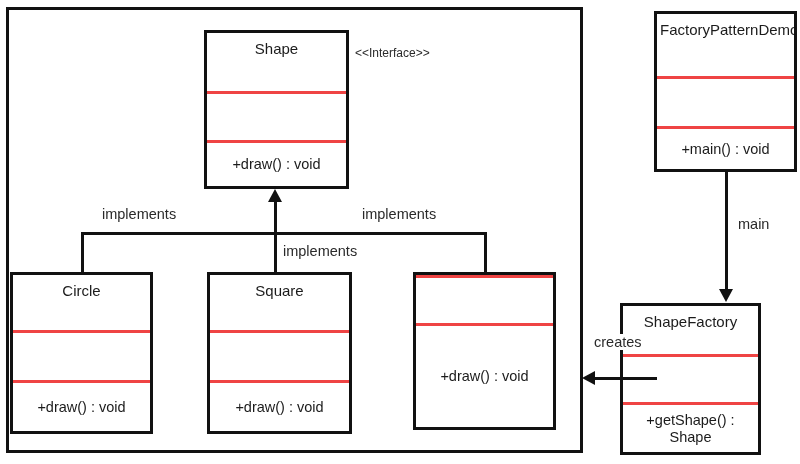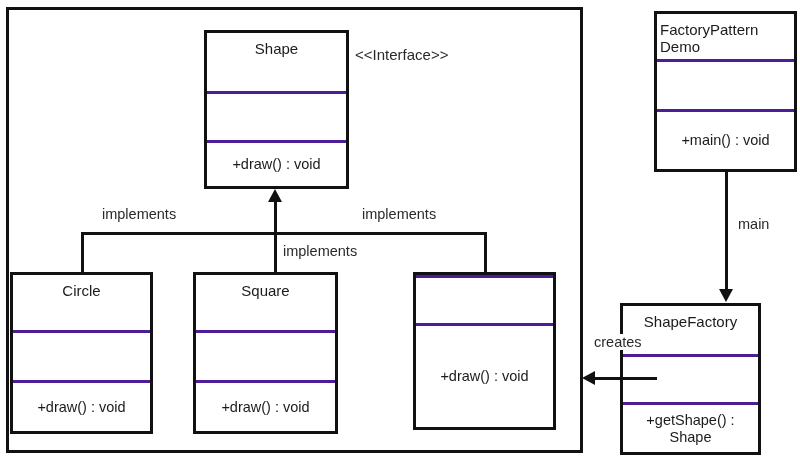--- a/index.html
+++ b/index.html
@@ -40,21 +40,21 @@
   .uml-compartment {
     box-sizing: border-box;
     display: flex;
     align-items: center;
     justify-content: center;
     text-align: center;
     color: #1b1b1b;
     overflow: hidden;
   }
   .uml-compartment.divider-top {
-    border-top: 3px solid #4c1d95;
+    border-top: 3px solid #ef4444;
   }
   .comp-name {
     font-size: 15px;
     line-height: 1.15;
     padding: 4px 3px 0 3px;
     align-items: flex-start;
     padding-top: 7px;
   }
   .comp-attrs {
     font-size: 14px;
@@ -107,21 +107,21 @@
   .edge-label {
     position: absolute;
     font-size: 14.5px;
     color: #2a2a2a;
     white-space: nowrap;
     background: #ffffff;
     padding: 0 2px;
   }
   .stereotype {
     position: absolute;
-    font-size: 15px;
+    font-size: 12px;
     color: #2a2a2a;
     white-space: nowrap;
   }
 </style>
 </head>
 <body>
 
 <div id="canvas">
 
   <div class="group-border" style="left:6px; top:7px; width:577px; height:446px;"></div>
@@ -147,33 +147,33 @@
   <div class="edge-label" style="left:100px; top:206px;">implements</div>
   <div class="edge-label" style="left:281px; top:243px;">implements</div>
   <div class="edge-label" style="left:360px; top:206px;">implements</div>
 
   <div class="uml-class" style="left:10px; top:272px; width:143px; height:162px;">
     <div class="uml-compartment comp-name" style="height:55px;">Circle</div>
     <div class="uml-compartment comp-attrs divider-top" style="height:50px;"></div>
     <div class="uml-compartment comp-ops divider-top" style="flex:1 1 auto;">+draw() : void</div>
   </div>
 
-  <div class="uml-class" style="left:193px; top:272px; width:145px; height:162px;">
+  <div class="uml-class" style="left:207px; top:272px; width:145px; height:162px;">
     <div class="uml-compartment comp-name" style="height:55px;">Square</div>
     <div class="uml-compartment comp-attrs divider-top" style="height:50px;"></div>
     <div class="uml-compartment comp-ops divider-top" style="flex:1 1 auto;">+draw() : void</div>
   </div>
 
   <div class="uml-class" style="left:413px; top:272px; width:143px; height:158px;">
     <div class="uml-compartment comp-attrs divider-top" style="height:48px;"></div>
     <div class="uml-compartment comp-ops divider-top" style="flex:1 1 auto;">+draw() : void</div>
   </div>
 
   <div class="uml-class" style="left:654px; top:11px; width:143px; height:161px;">
-    <div class="uml-compartment comp-name" style="height:45px; flex-direction:column; justify-content:flex-start;">
+    <div class="uml-compartment comp-name" style="height:62px; flex-direction:row; justify-content:flex-start;">
       <span>FactoryPattern</span>
       <span>Demo</span>
     </div>
     <div class="uml-compartment comp-attrs divider-top" style="height:50px;"></div>
     <div class="uml-compartment comp-ops divider-top" style="flex:1 1 auto;">+main() : void</div>
   </div>
 
   <div class="line-v" style="left:725px; top:172px; height:118px;"></div>
   <div class="arrow-down" style="left:719px; top:289px;"></div>
   <div class="edge-label" style="left:736px; top:216px;">main</div>

